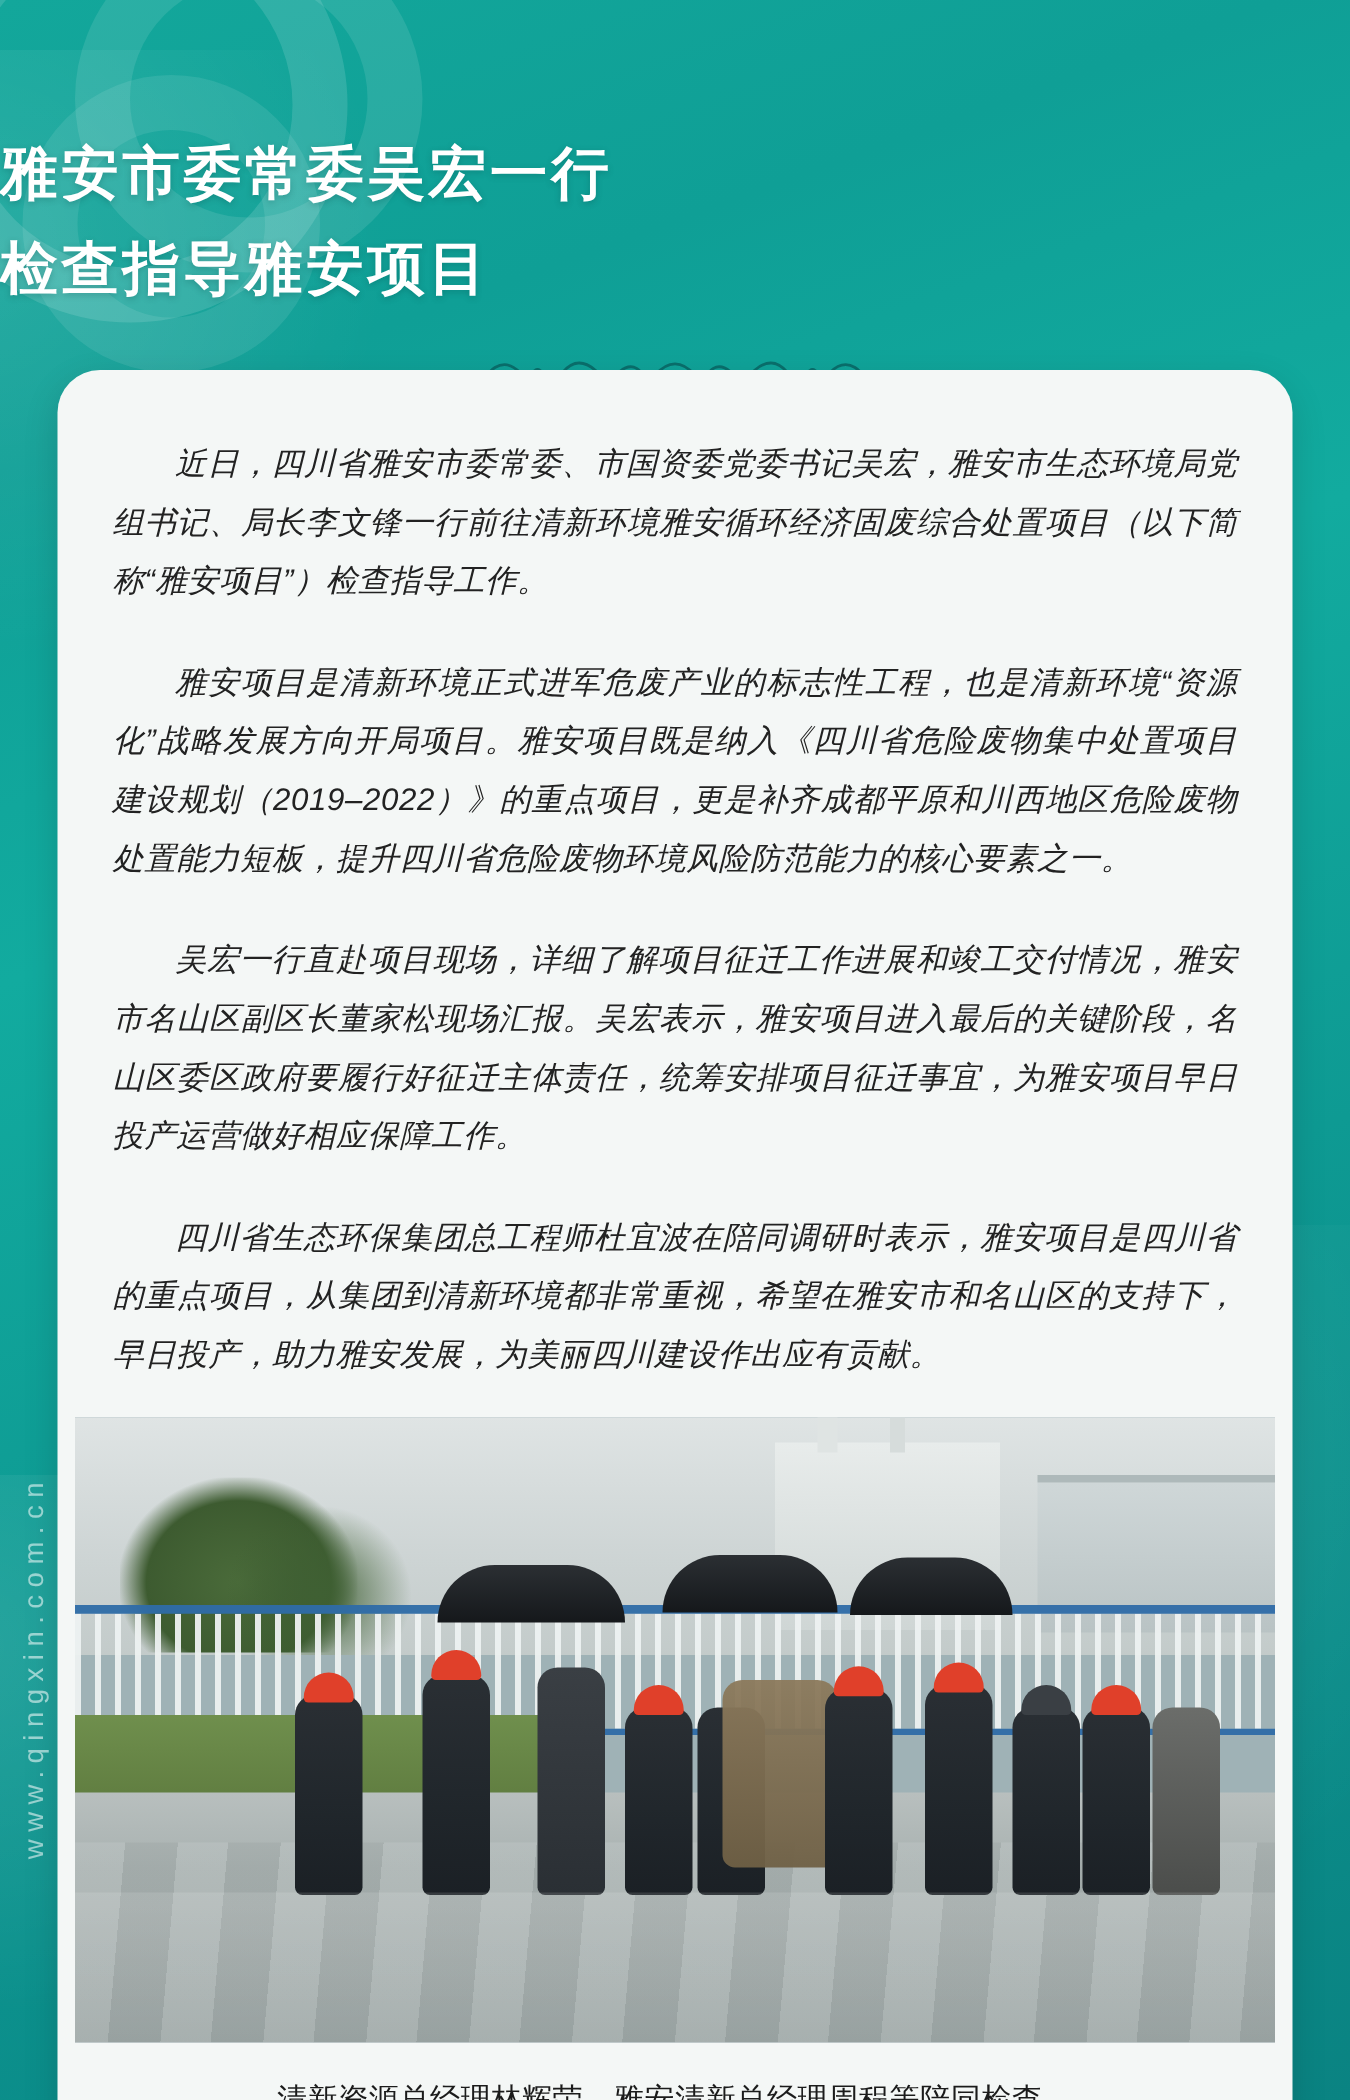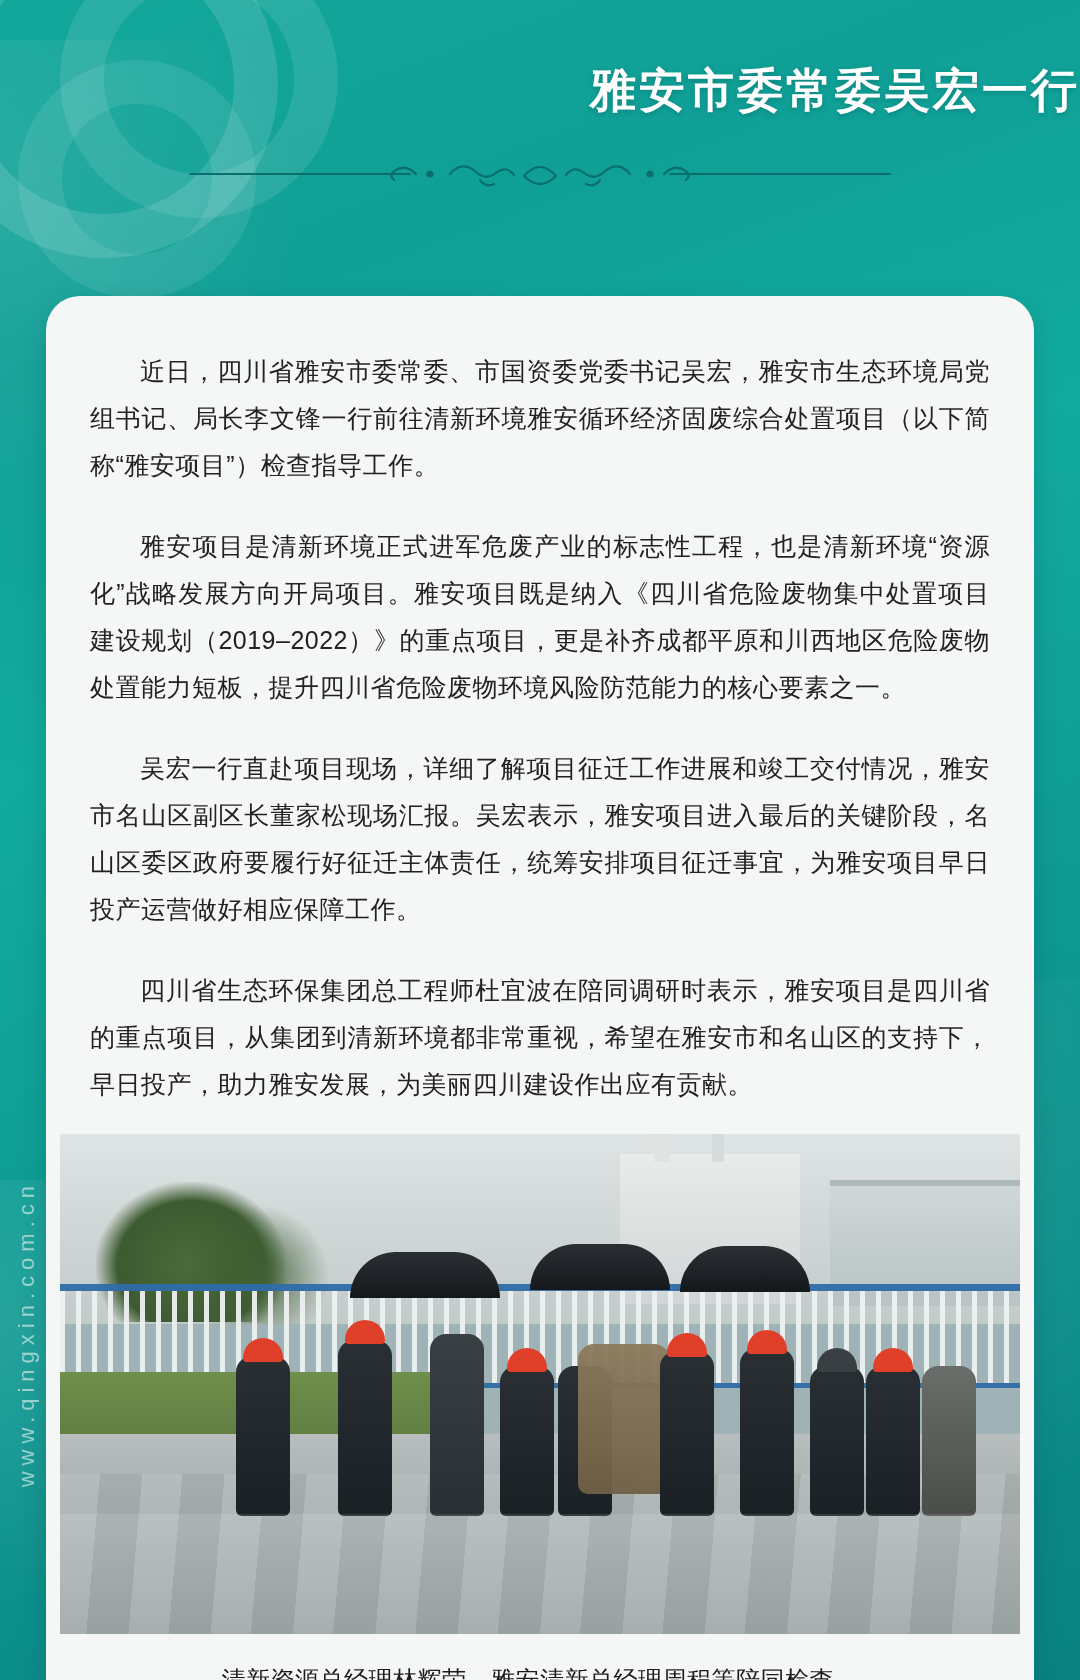--- a/index.html
+++ b/index.html
@@ -39,22 +39,23 @@
     background: radial-gradient(circle at 30% 30%, rgba(255,255,255,0.10), rgba(255,255,255,0) 65%);
   }
   .soft-1 { width: 520px; height: 520px; left: -180px; top: 40px; }
   .soft-2 { width: 620px; height: 620px; left: 620px; top: 980px; }
   .soft-3 { width: 460px; height: 460px; left: -160px; top: 1180px; }
 
   
   .header {
     position: relative;
     padding-top: 52px;
-    text-align: right;
+    text-align: left;
     z-index: 3;
+    margin-top: 48px;
   }
   .title-line {
     color: #ffffff;
     font-size: 46px;
     font-weight: bold;
     letter-spacing: 3px;
     line-height: 76px;
     text-shadow: 0 2px 5px rgba(0,60,58,0.25);
   }
 
@@ -85,20 +86,21 @@
   }
   .para {
     color: #222222;
     font-size: 25px;
     line-height: 47px;
     letter-spacing: 0.5px;
     text-align: justify;
     text-indent: 2em;
     margin: 0 0 34px 0;
     font-family: "Liberation Sans", sans-serif;
+    font-style: italic;
   }
   .para:last-of-type { margin-bottom: 26px; }
 
   
   .photo-wrap {
     position: relative;
     margin: 0 14px;
     height: 500px;
     overflow: hidden;
     background: #9fb2b6;
@@ -232,20 +234,21 @@
 
   <div class="bg-swirl swirl-a"></div>
   <div class="bg-swirl swirl-b"></div>
   <div class="bg-swirl swirl-c"></div>
   <div class="bg-soft soft-1"></div>
   <div class="bg-soft soft-2"></div>
   <div class="bg-soft soft-3"></div>
 
   <div class="header">
     <div class="title-line">雅安市委常委吴宏一行</div>
+    <div class="title-line">检查指导雅安项目</div>
   </div>
 
   <div class="ornament">
     <svg viewBox="0 0 720 40" xmlns="http://www.w3.org/2000/svg">
       <g stroke="#0a6f6c" stroke-width="2.2" fill="none" stroke-linecap="round">
         <line x1="10" y1="20" x2="230" y2="20"></line>
         <line x1="490" y1="20" x2="710" y2="20"></line>
         <circle cx="250" cy="20" r="3.6" fill="#0a6f6c" stroke="none"></circle>
         <circle cx="470" cy="20" r="3.6" fill="#0a6f6c" stroke="none"></circle>
         <path d="M270 20 q12 -14 26 -2 q10 9 20 1 q10 -8 18 2"></path>

